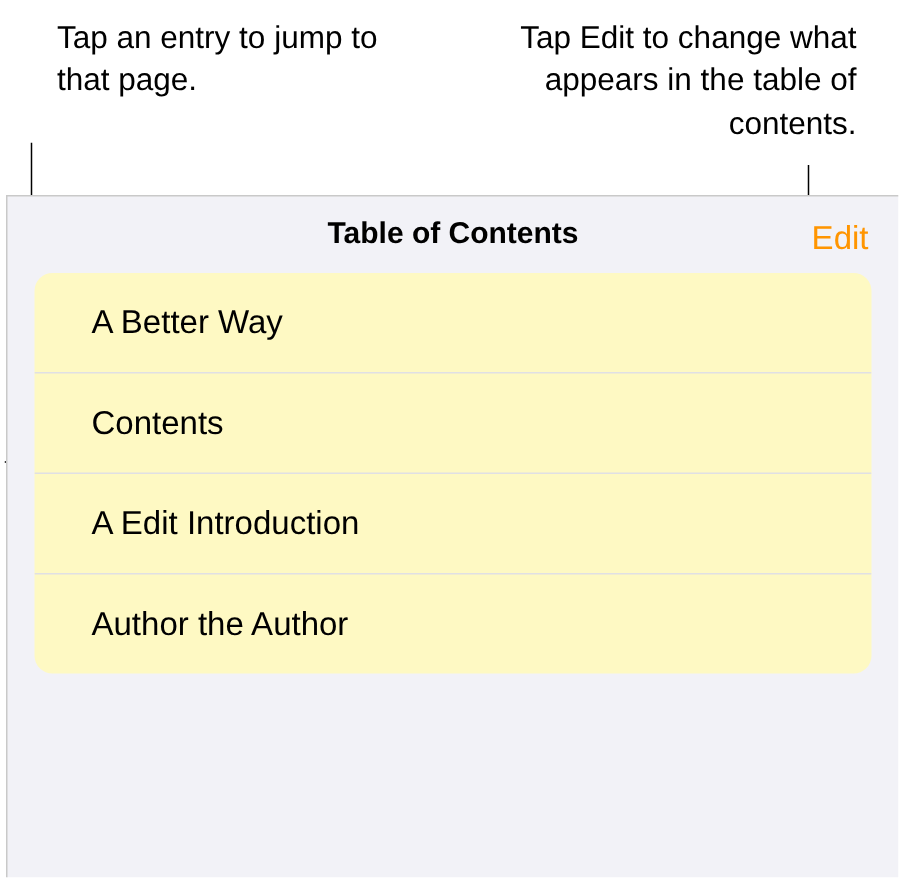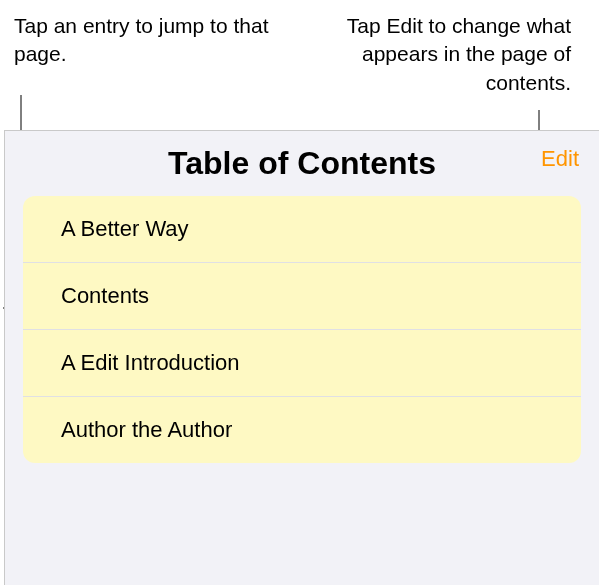--- a/index.html
+++ b/index.html
@@ -13,20 +13,21 @@
       font-family: -apple-system, BlinkMacSystemFont, "Helvetica Neue", Helvetica, Arial, sans-serif;
       background: #fff;
       position: relative;
       overflow: hidden;
     }
     .callouts {
       display: flex;
       justify-content: space-between;
       padding: 12px 28px 0 14px;
       height: 130px;
+      margin-left: 24px;
     }
     .callout {
       font-size: 21px;
       line-height: 1.35;
       color: #000;
       text-align: left;
       width: 46%;
     }
     .callout.right {
       text-align: right;
@@ -41,21 +42,21 @@
       border: 1px solid #c9c9c9;
       border-right: none;
       border-bottom: none;
     }
     .panel-header {
       position: relative;
       text-align: center;
       padding: 14px 0 14px 0;
     }
     .panel-title {
-      font-size: 32px;
+      font-size: 20px;
       font-weight: 600;
       color: #000;
     }
     .edit-button {
       position: absolute;
       right: 20px;
       top: 15px;
       font-size: 22px;
       color: #ff9500;
       font-weight: 400;
@@ -81,21 +82,21 @@
     svg.pointer-line {
       position: absolute;
       pointer-events: none;
     }
   </style>
 </head>
 <body>
 
 <div class="callouts">
   <div class="callout">Tap an entry to jump to that page.</div>
-  <div class="callout right">Tap Edit to change what appears in the page of contents.</div>
+  <div class="callout right">Tap Edit to change what appears in the table of contents.</div>
 </div>
 
 <svg class="pointer-line" style="left:3px; top:95px;" width="30" height="225">
   <path d="M 18 0 L 18 213 L 0 213" stroke="#000" stroke-width="1" fill="none"></path>
 </svg>
 
 <svg class="pointer-line" style="left:534px; top:110px;" width="10" height="38">
   <path d="M 5 0 L 5 38" stroke="#000" stroke-width="1" fill="none"></path>
 </svg>
 

